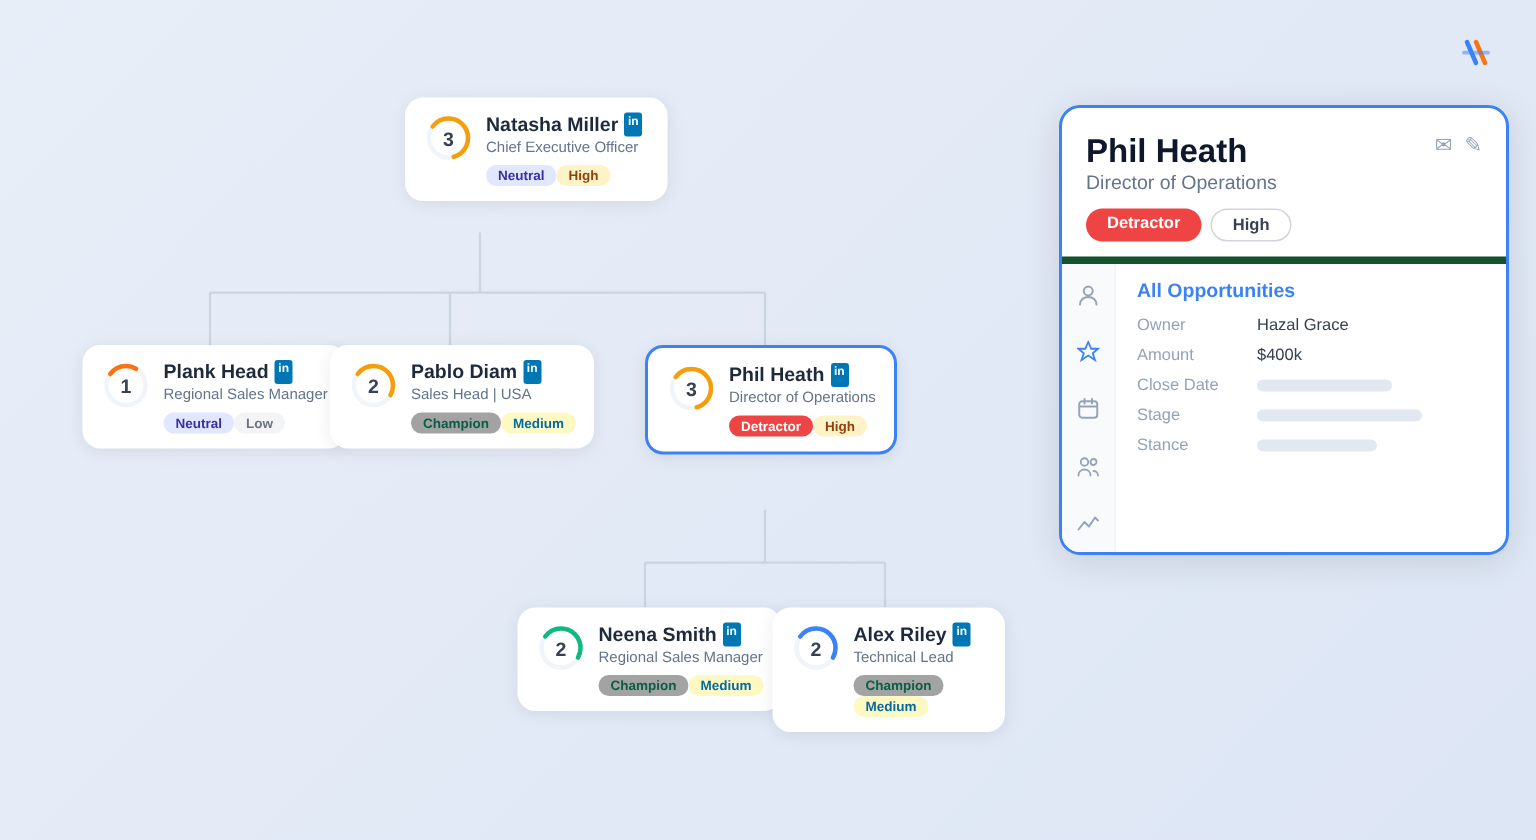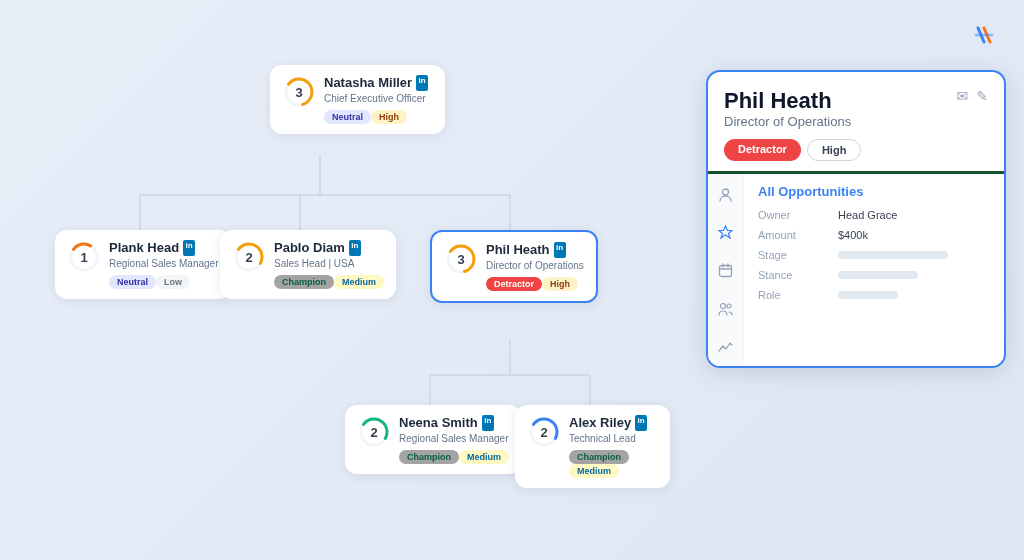--- a/index.html
+++ b/index.html
@@ -172,21 +172,21 @@
       display: flex;
       gap: 8px;
       align-items: center;
       color: #94a3b8;
       font-size: 14px;
     }
     .detail-icons span { cursor: pointer; }
 
     .detail-body {
       display: flex;
-      border-top: 3px solid #14532d;
+      border-top: 5px solid #14532d;
     }
     .detail-sidebar {
       width: 36px;
       background: #f8fafc;
       display: flex;
       flex-direction: column;
       align-items: center;
       padding: 8px 0;
       gap: 14px;
       border-right: 1px solid #f1f5f9;
@@ -454,33 +454,33 @@
           <polyline points="1,12 5,7 8,10 12,4 14,6" stroke="#94a3b8" stroke-width="1.3" fill="none" stroke-linecap="round" stroke-linejoin="round"></polyline>
         </svg>
       </div>
     </div>
 
     <div class="detail-content">
       <div class="detail-section-title">All Opportunities</div>
 
       <div class="detail-row">
         <span class="detail-label">Owner</span>
-        <span class="detail-value">Head Grace</span>
+        <span class="detail-value">Hazal Grace</span>
       </div>
       <div class="detail-row">
         <span class="detail-label">Amount</span>
         <span class="detail-value">$400k</span>
       </div>
       <div class="detail-row">
+        <span class="detail-label">Close Date</span>
+        <div class="detail-value-placeholder medium"></div>
+      </div>
+      <div class="detail-row">
         <span class="detail-label">Stage</span>
         <div class="detail-value-placeholder" style="width: 110px; flex: none;"></div>
       </div>
       <div class="detail-row">
         <span class="detail-label">Stance</span>
         <div class="detail-value-placeholder" style="width: 80px; flex: none;"></div>
       </div>
-      <div class="detail-row">
-        <span class="detail-label">Role</span>
-        <div class="detail-value-placeholder short"></div>
-      </div>
     </div>
   </div>
 </div>
 
 </body></html>

